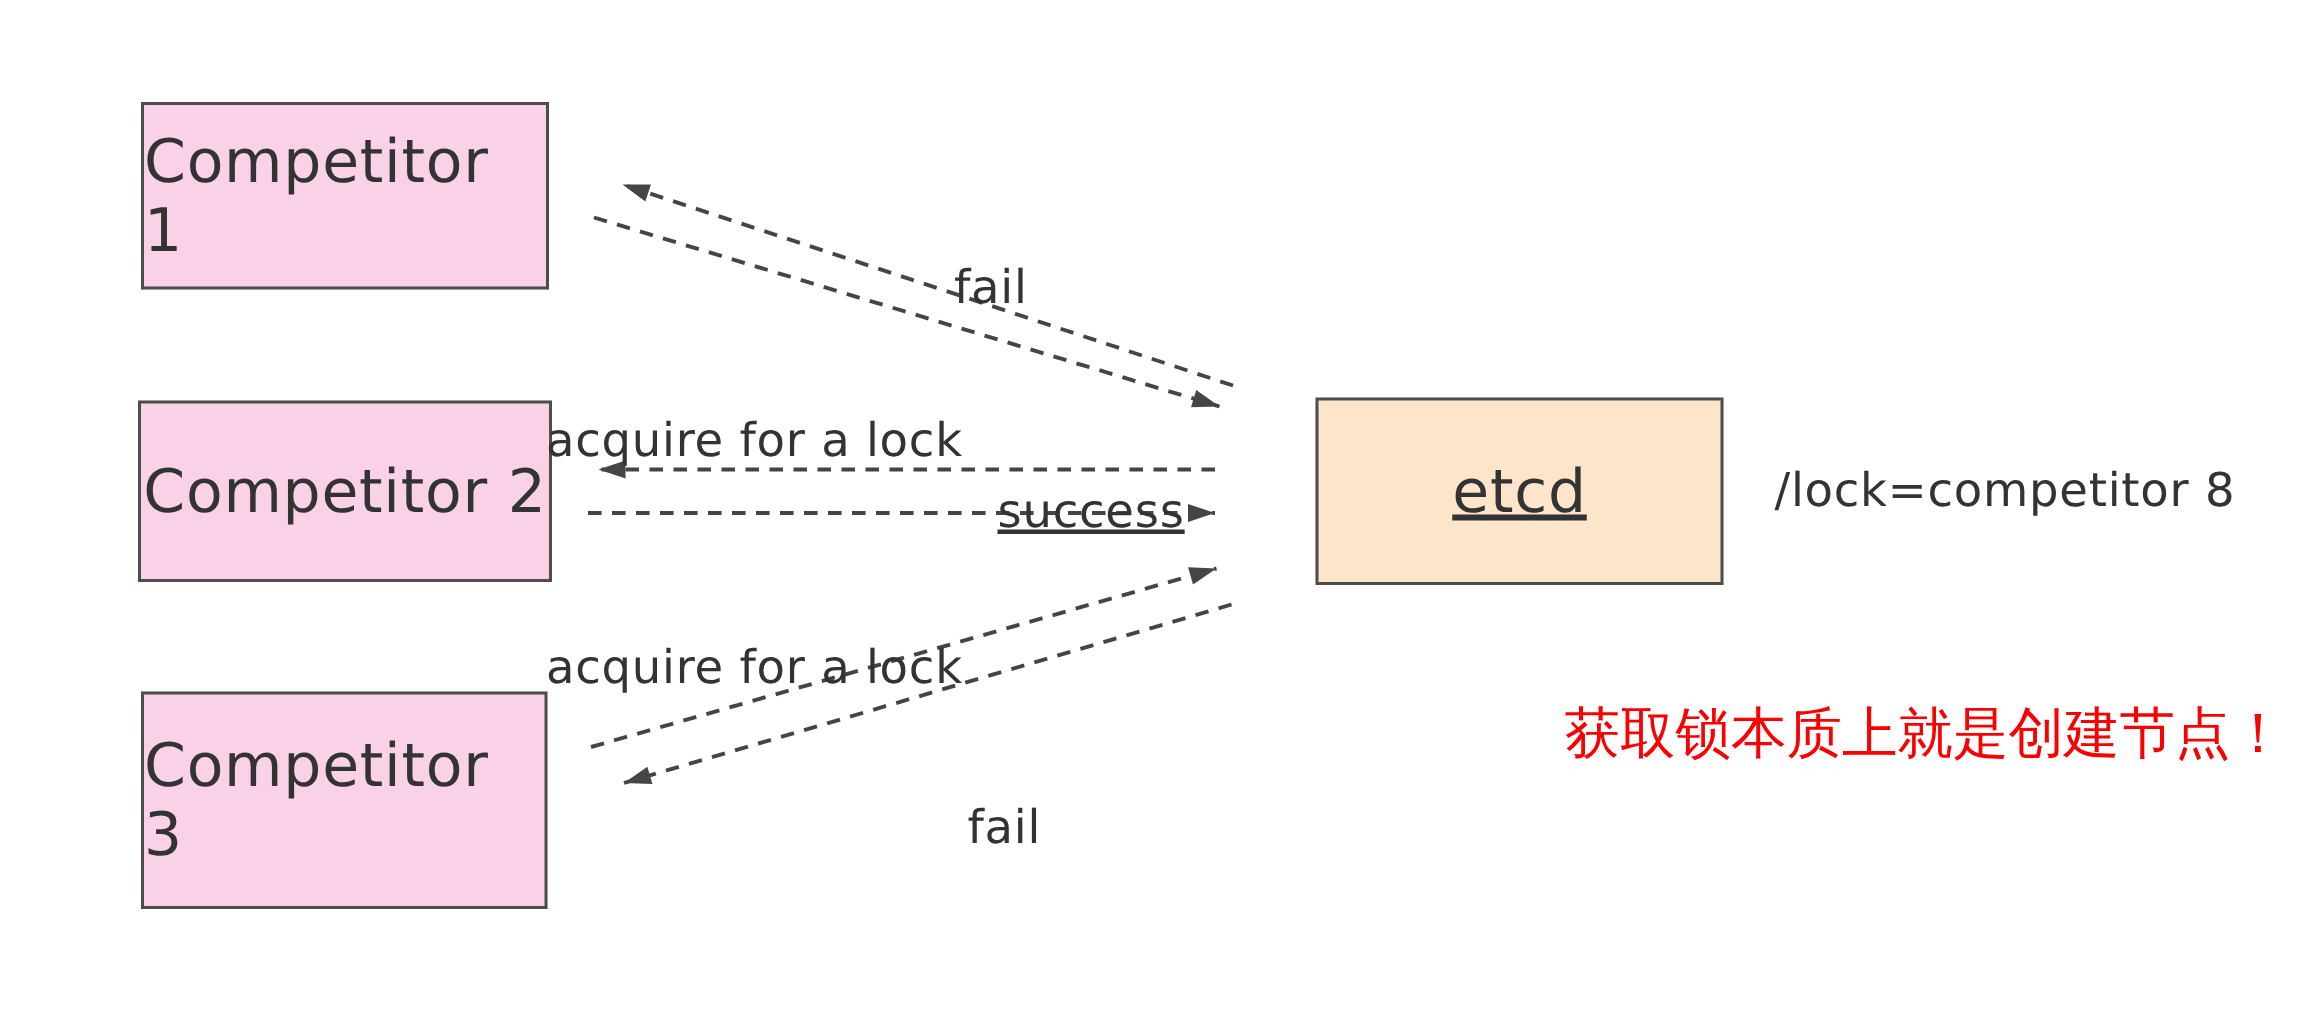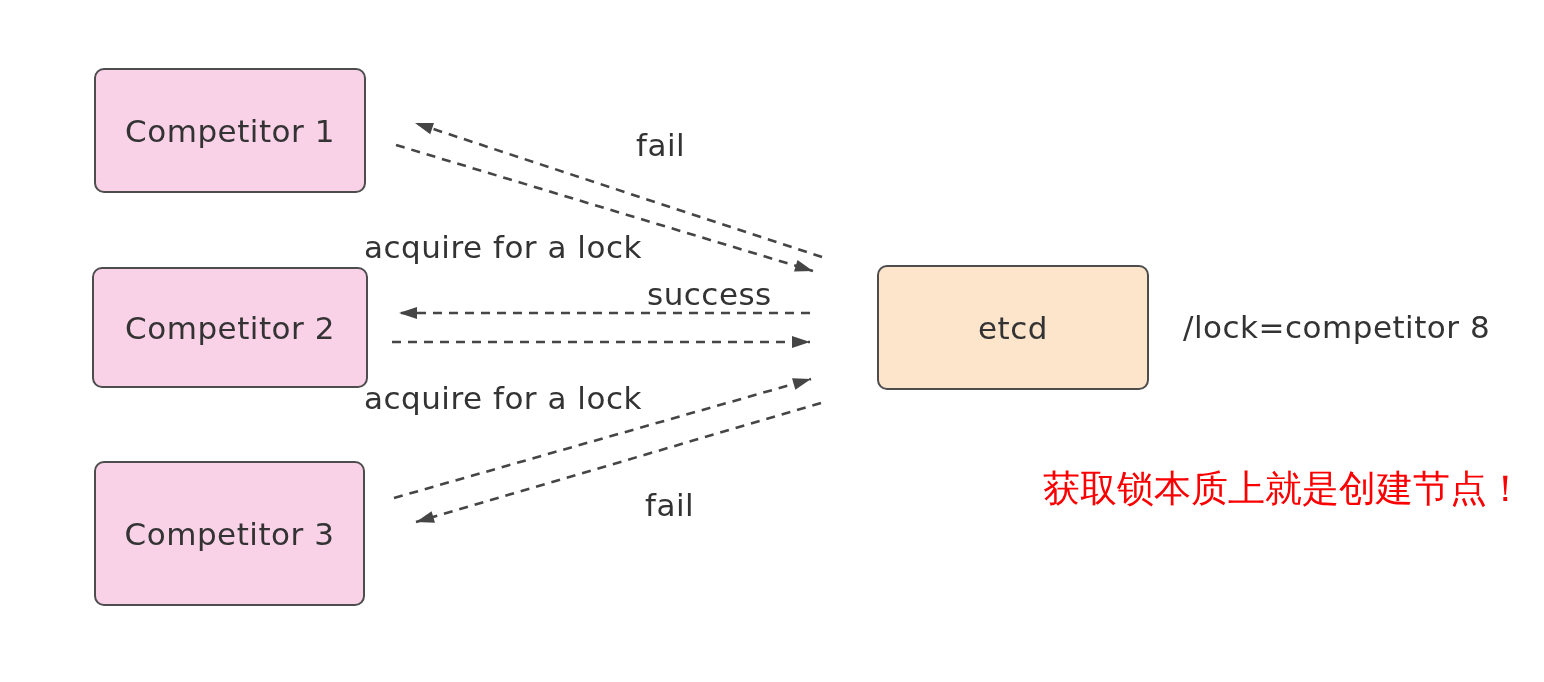--- a/index.html
+++ b/index.html
@@ -31,46 +31,47 @@
   svg.arrow-layer line {
     stroke: var(--arrow);
     stroke-width: 2.6;
     stroke-dasharray: 9 7;
   }
   svg.arrow-layer .ah { fill: var(--arrow); }
 
   .node {
     position: absolute;
     border: 2.5px solid var(--node-border);
-    border-radius: 10px;
+    border-radius: 0;
     display: flex;
     align-items: center;
     justify-content: center;
-    font-size: 31px;
+    font-size: 40px;
     color: var(--text);
     letter-spacing: 0.5px;
   }
   .node.competitor { background: var(--competitor-fill); }
-  .node.etcd { background: var(--etcd-fill); }
+  .node.etcd { background: var(--etcd-fill); text-decoration: underline; }
 
   #node-c1   { left: 94px;  top: 68px;  width: 272px; height: 125px; }
   #node-c2   { left: 92px;  top: 267px; width: 276px; height: 121px; }
   #node-c3   { left: 94px;  top: 461px; width: 271px; height: 145px; }
   #node-etcd { left: 877px; top: 265px; width: 272px; height: 125px; }
 
   .edge-label {
     position: absolute;
     font-size: 31px;
     color: var(--text);
     white-space: nowrap;
     letter-spacing: 0.5px;
+    margin-top: 47px;
   }
   #label-fail-top       { left: 636px;  top: 127px; }
   #label-acquire-top    { left: 364px;  top: 229px; }
-  #label-success        { left: 647px;  top: 276px; }
+  #label-success        { left: 665px;  top: 276px; text-decoration: underline; }
   #label-acquire-bottom { left: 364px;  top: 380px; }
   #label-fail-bottom    { left: 645px;  top: 487px; }
 
   .lock-value {
     position: absolute;
     left: 1183px; top: 309px;
     font-size: 31px;
     color: var(--text);
     white-space: nowrap;
     letter-spacing: 0.5px;

